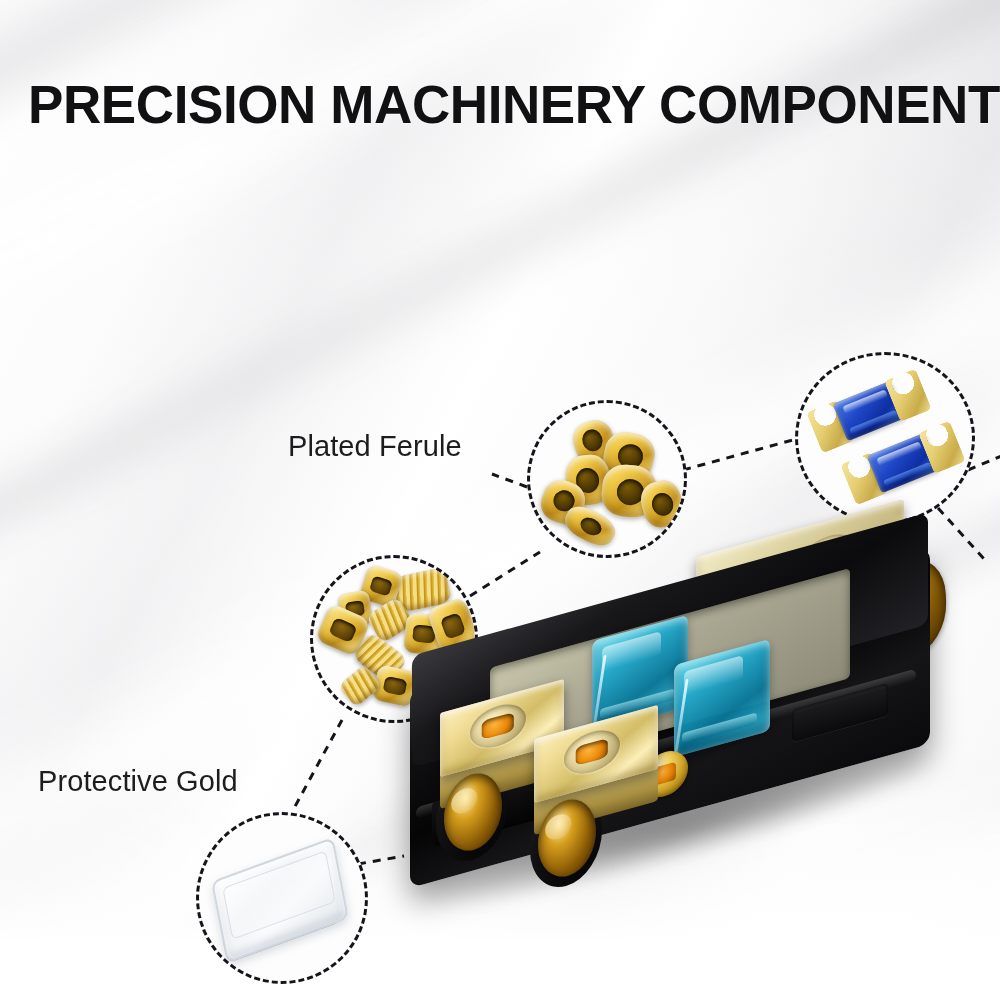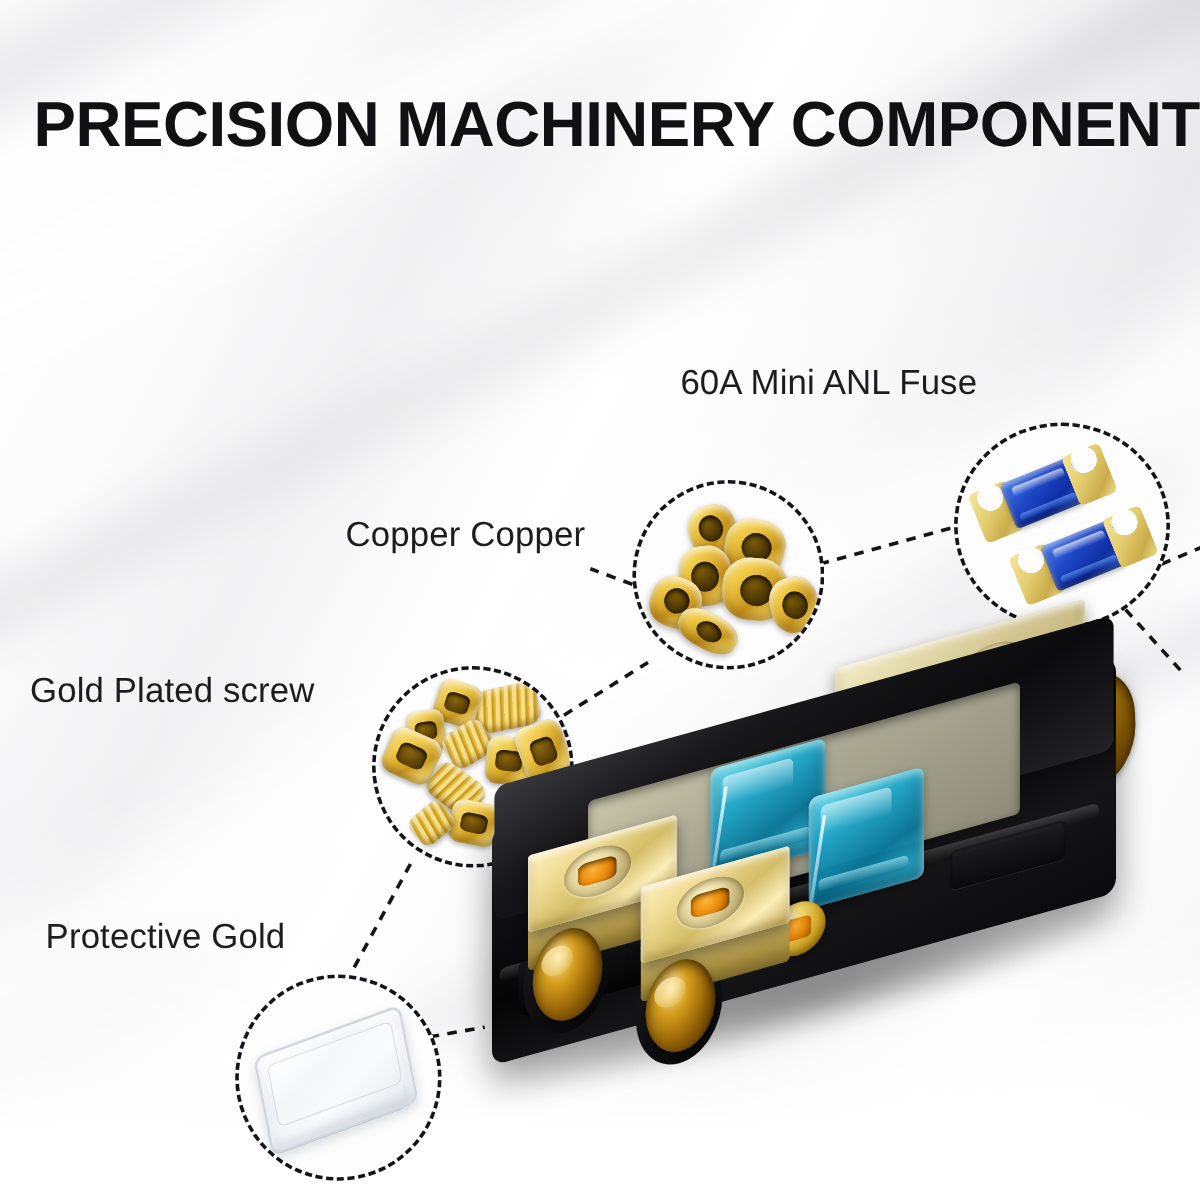--- a/index.html
+++ b/index.html
@@ -242,23 +242,21 @@
       <path d="M470 596 L540 552"></path>
 
       <path d="M342 720 L292 812"></path>
 
       <path d="M358 864 L404 856"></path>
 
       <path d="M527 487 L492 474"></path>
     </g>
   </svg>
 
-  <div class="label lbl-fuse">60A Mini ANL Fuse</div>
-  <div class="label lbl-ferule">Copper Copper</div>
-  <div class="label lbl-screw">Gold Plated screw</div>
+  <div class="label lbl-ferule">Plated Ferule</div>
   <div class="label lbl-case">Protective Gold</div>
 
   <div class="bubble b-fuse">
     <div class="inner">
       <div class="fuse-item" style="left:12px;top:34px;transform:rotate(-22deg);">
         <div class="fuse-blade" style="left:0;">
             <i></i>
           </div>
         <div class="fuse-body"></div>
         <div class="fuse-blade" style="left:84px;">

